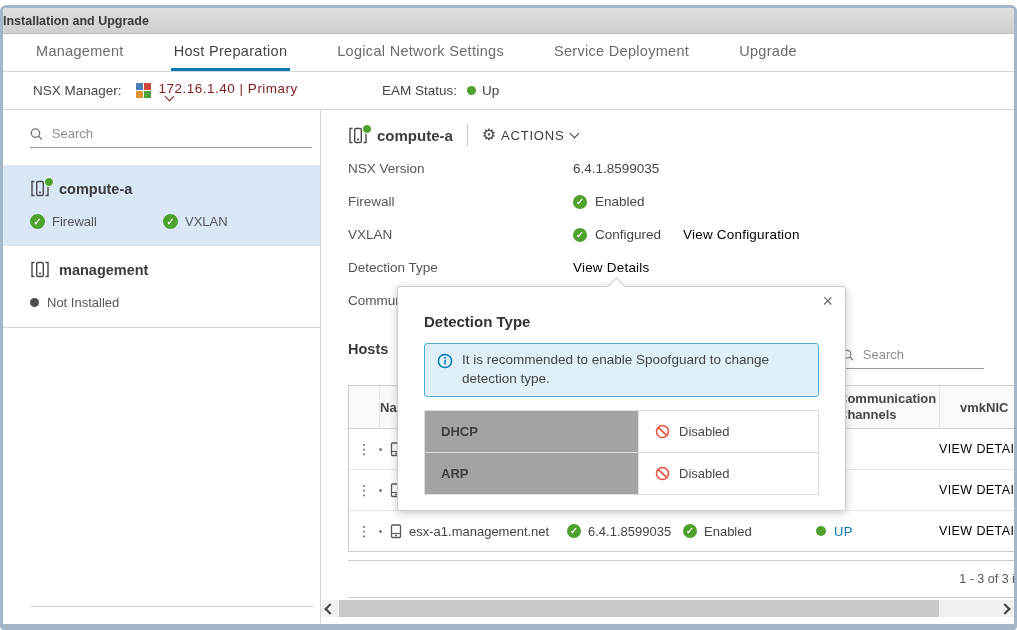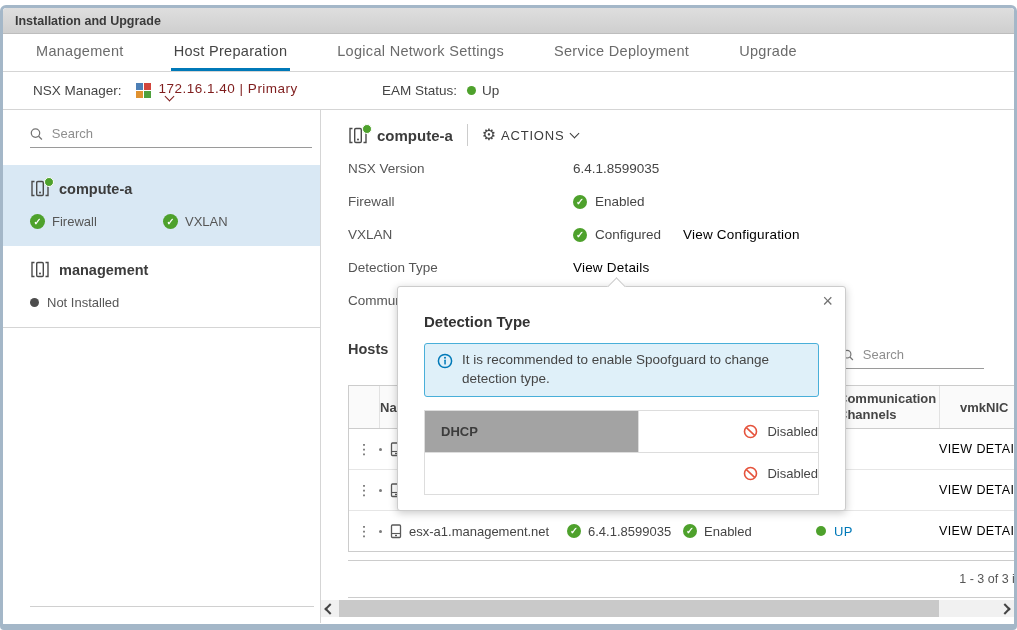--- a/index.html
+++ b/index.html
@@ -10,21 +10,21 @@
   }
   
   .window {
     position:absolute; left:0; top:5px; width:1017px; height:625px;
     box-sizing:border-box; border:3px solid #a4b7c8; border-bottom-width:6px;
     border-radius:6px 6px 4px 4px; background:#fff; overflow:hidden;
   }
   .titlebar {
     height:25px; background:linear-gradient(#dedede,#cfcfcf);
     border-bottom:1px solid #bdbdbd; border-radius:3px 3px 0 0;
-    display:flex; align-items:center; padding-left:12px;
+    display:flex; align-items:center; 
     font-size:12.5px; font-weight:700; color:#3a3a3a;
   }
   
   .tabbar {
     height:38px; display:flex; align-items:stretch; padding-left:30px; gap:44px;
     border-bottom:1px solid #d5d5d5; box-sizing:border-box;
   }
   .tab {
     display:flex; align-items:center; font-size:14.5px; color:#6b6b6b;
     letter-spacing:.3px; border-bottom:3px solid transparent; padding:0 3px;
@@ -147,21 +147,21 @@
   .p-title { font-size:15px; font-weight:700; color:#333; }
   .infobox { margin-top:13px; background:#dff0f9; border:1px solid #49afd9; border-radius:3px;
              padding:7px 12px; display:flex; align-items:flex-start; gap:9px; }
   .infobox .itext { font-size:13.5px; color:#454545; line-height:1.4; }
   .infobox svg { margin-top:2px; flex:none; }
   .ptable { margin-top:13px; border:1px solid #ddd; }
   .prow { display:flex; height:41px; }
   .prow + .prow { border-top:1px solid #ddd; }
   .pcell-l { width:214px; background:#a3a3a3; border-right:1px solid #ddd; display:flex; align-items:center;
              padding-left:16px; font-weight:700; color:#3c3c3c; font-size:13px; box-sizing:border-box; flex:none; }
-  .pcell-r { flex:1; display:flex; align-items:center; padding-left:16px; gap:9px; font-size:13px; color:#454545;justify-content:flex-end; }
+  .pcell-r { flex:1; display:flex; align-items:center; padding-left:16px; gap:9px; font-size:13px; color:#454545; }
 </style>
 </head>
 <body>
 
 <div class="window">
 
   <div class="titlebar">
     <span>Installation and Upgrade</span>
   </div>
 
@@ -466,20 +466,21 @@
       <div class="pcell-l">DHCP</div>
       <div class="pcell-r">
         <svg width="15" height="15" viewBox="0 0 15 15">
             <circle cx="7.5" cy="7.5" r="6" fill="none" stroke="#e5533c" stroke-width="1.6"></circle>
             <line x1="3.4" y1="3.6" x2="11.6" y2="11.4" stroke="#e5533c" stroke-width="1.6"></line>
           </svg>
         <span>Disabled</span>
       </div>
     </div>
     <div class="prow">
+      <div class="pcell-l">ARP</div>
       <div class="pcell-r">
         <svg width="15" height="15" viewBox="0 0 15 15">
             <circle cx="7.5" cy="7.5" r="6" fill="none" stroke="#e5533c" stroke-width="1.6"></circle>
             <line x1="3.4" y1="3.6" x2="11.6" y2="11.4" stroke="#e5533c" stroke-width="1.6"></line>
           </svg>
         <span>Disabled</span>
       </div>
     </div>
   </div>
 </div>

